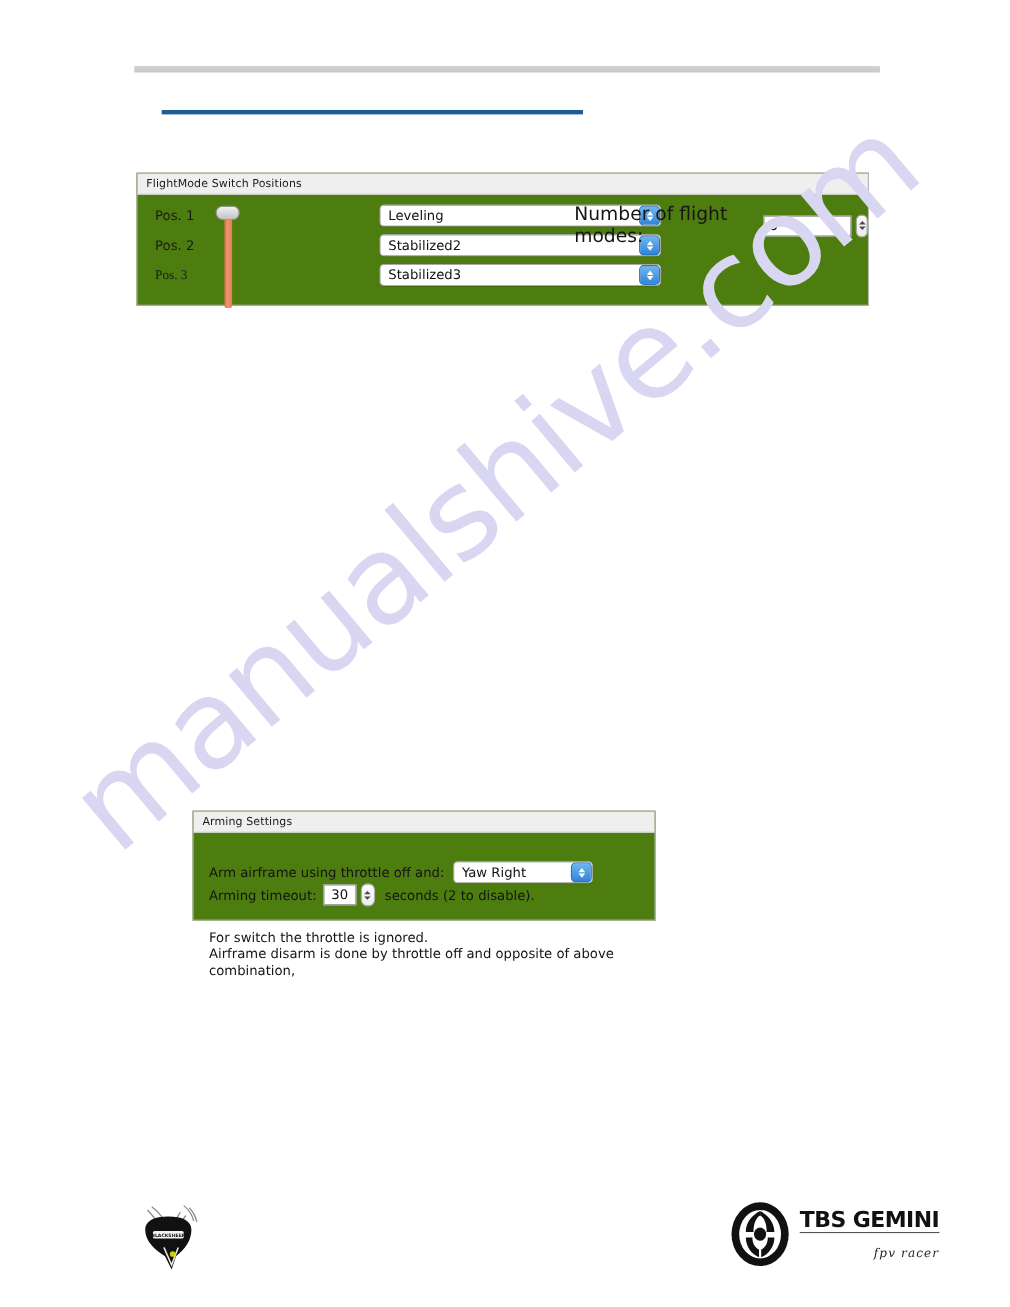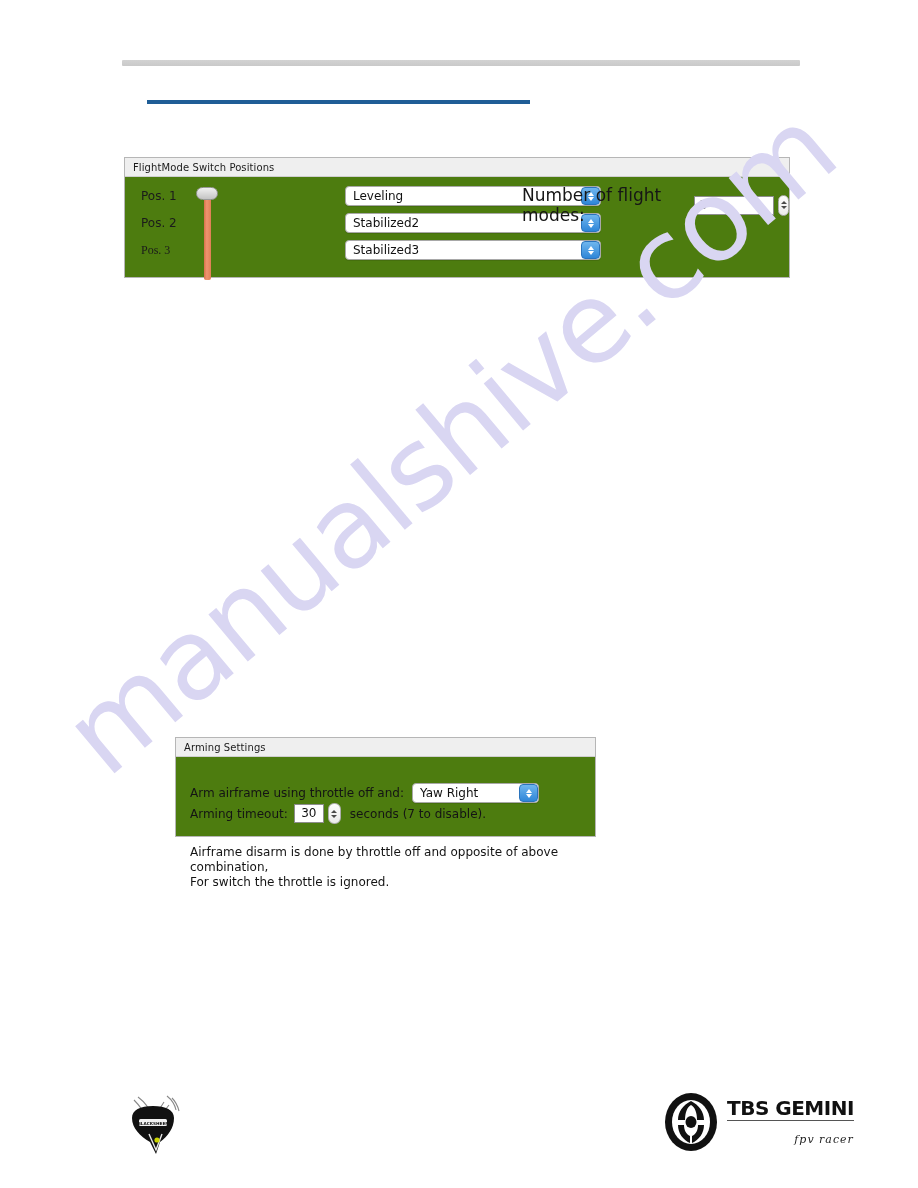--- a/index.html
+++ b/index.html
@@ -338,26 +338,26 @@
       </span>
     </div>
 
     <div id="arming-row-2">
       <span class="arming-text">Arming timeout:</span>
       <span id="arming-timeout-input">30</span>
       <span class="stepper-plain">
         <span class="chev up"></span>
         <span class="chev down"></span>
       </span>
-      <span class="arming-text after">seconds (7 to disable).</span>
+      <span class="arming-text after">seconds (2 to disable).</span>
     </div>
 
     <div id="arming-note">
+      <div>For switch the throttle is ignored.</div>
       <div>Airframe disarm is done by throttle off and opposite of above combination,</div>
-      <div>For switch the throttle is ignored.</div>
     </div>
 
   </div>
 </div>
 
 <div id="footer">
 
   <div id="logo-blacksheep">
     <svg width="66" height="70" viewBox="0 0 66 70">
       <g stroke="#888" stroke-width="1.1" fill="none">

